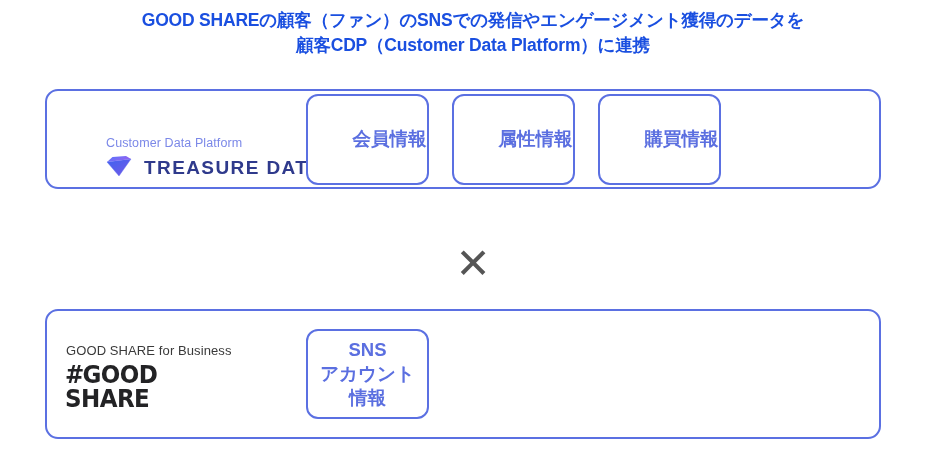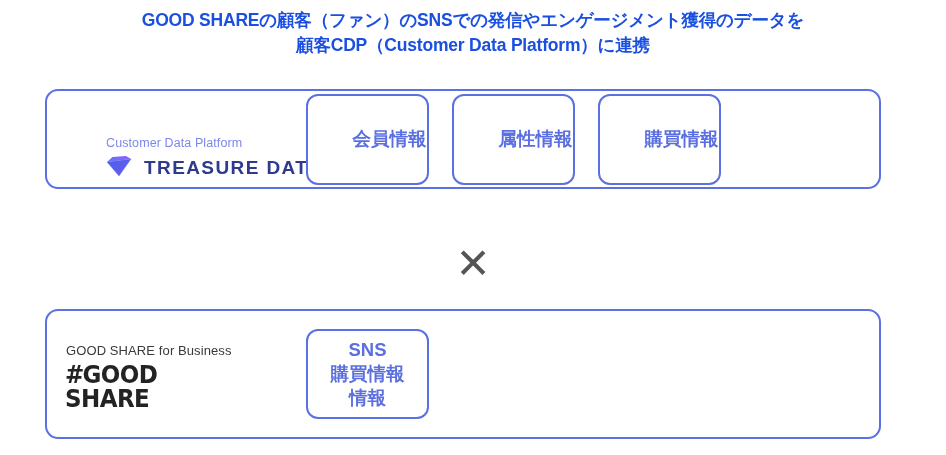--- a/index.html
+++ b/index.html
@@ -214,17 +214,17 @@
     <div class="brand-caption-gs">GOOD SHARE for Business</div>
     <div class="gs-lockup">
       <span class="gs-line"><span class="gs-hash">#</span><span>GOOD</span></span>
       <span class="gs-line">SHARE</span>
     </div>
   </div>
 
   <div class="cards">
     <div class="card">
       <span class="card-text">SNS
-購買情報
+アカウント
 情報</span>
     </div>
   </div>
 </div>
 
 </body></html>

